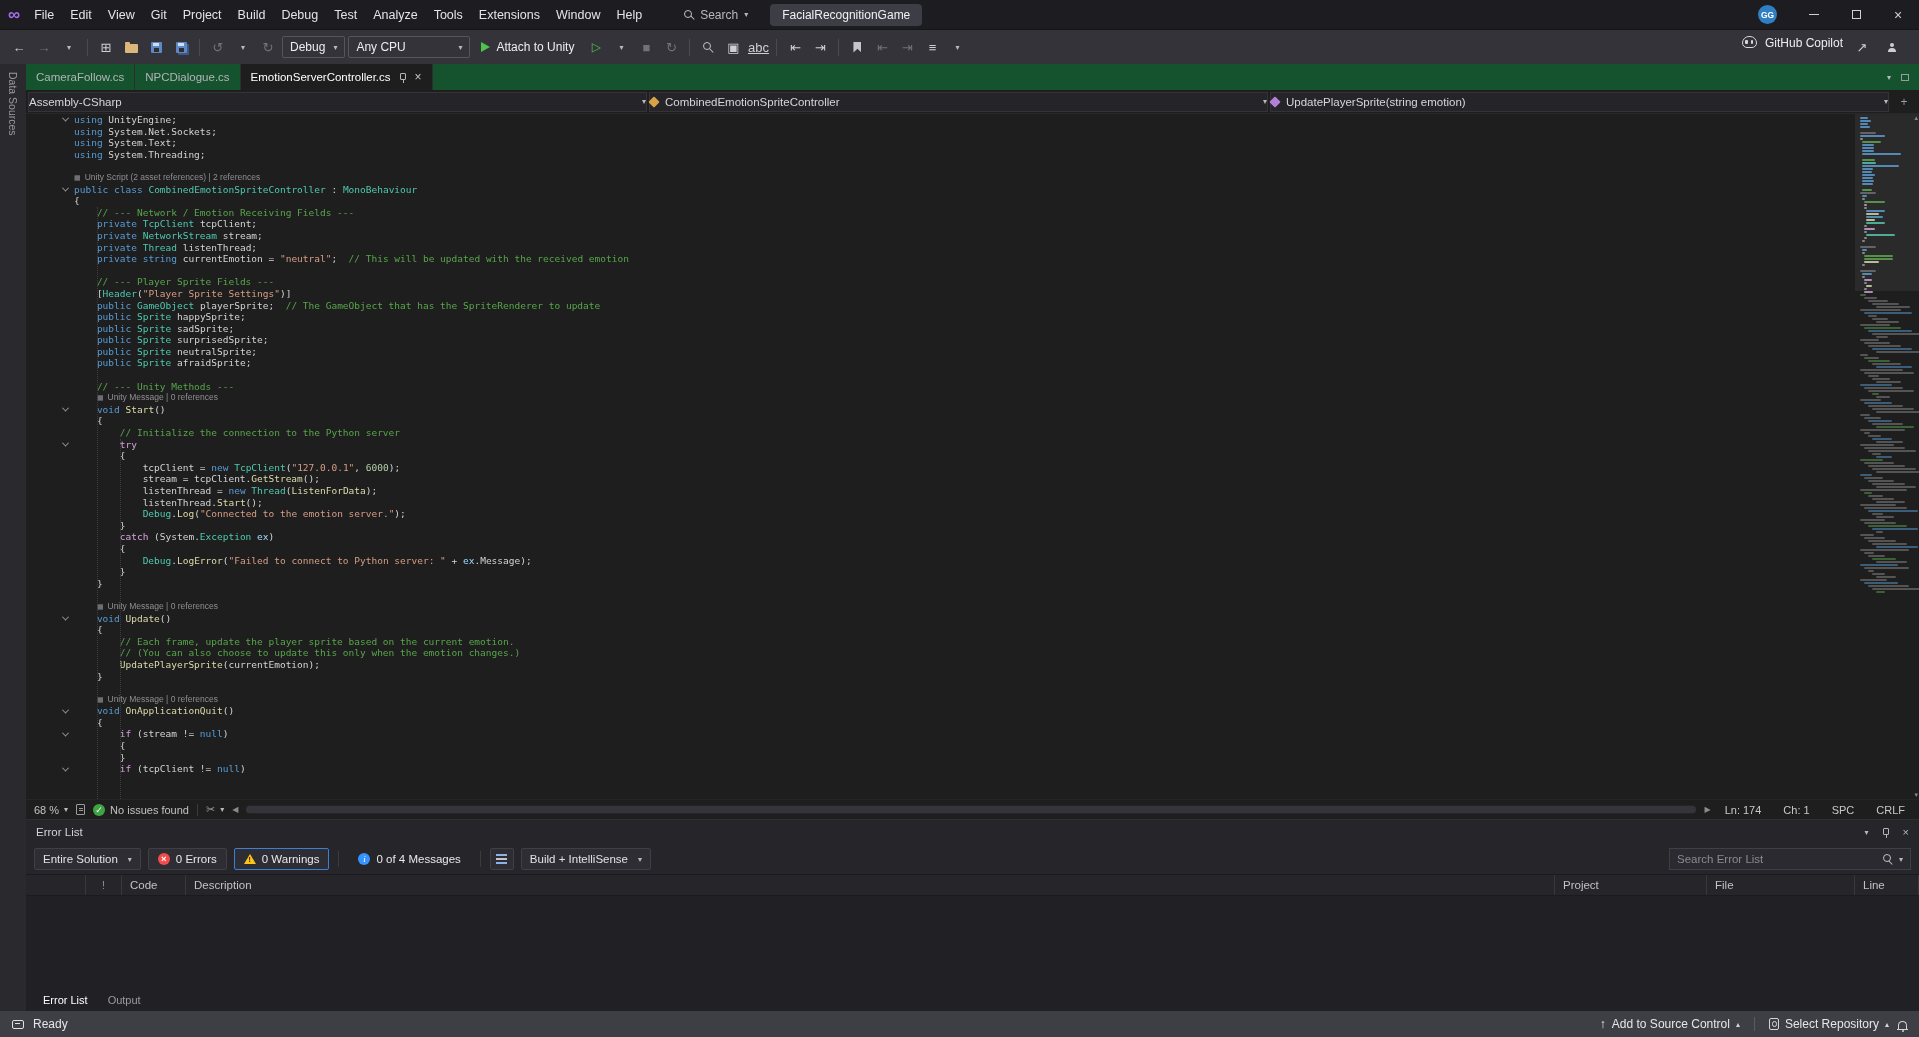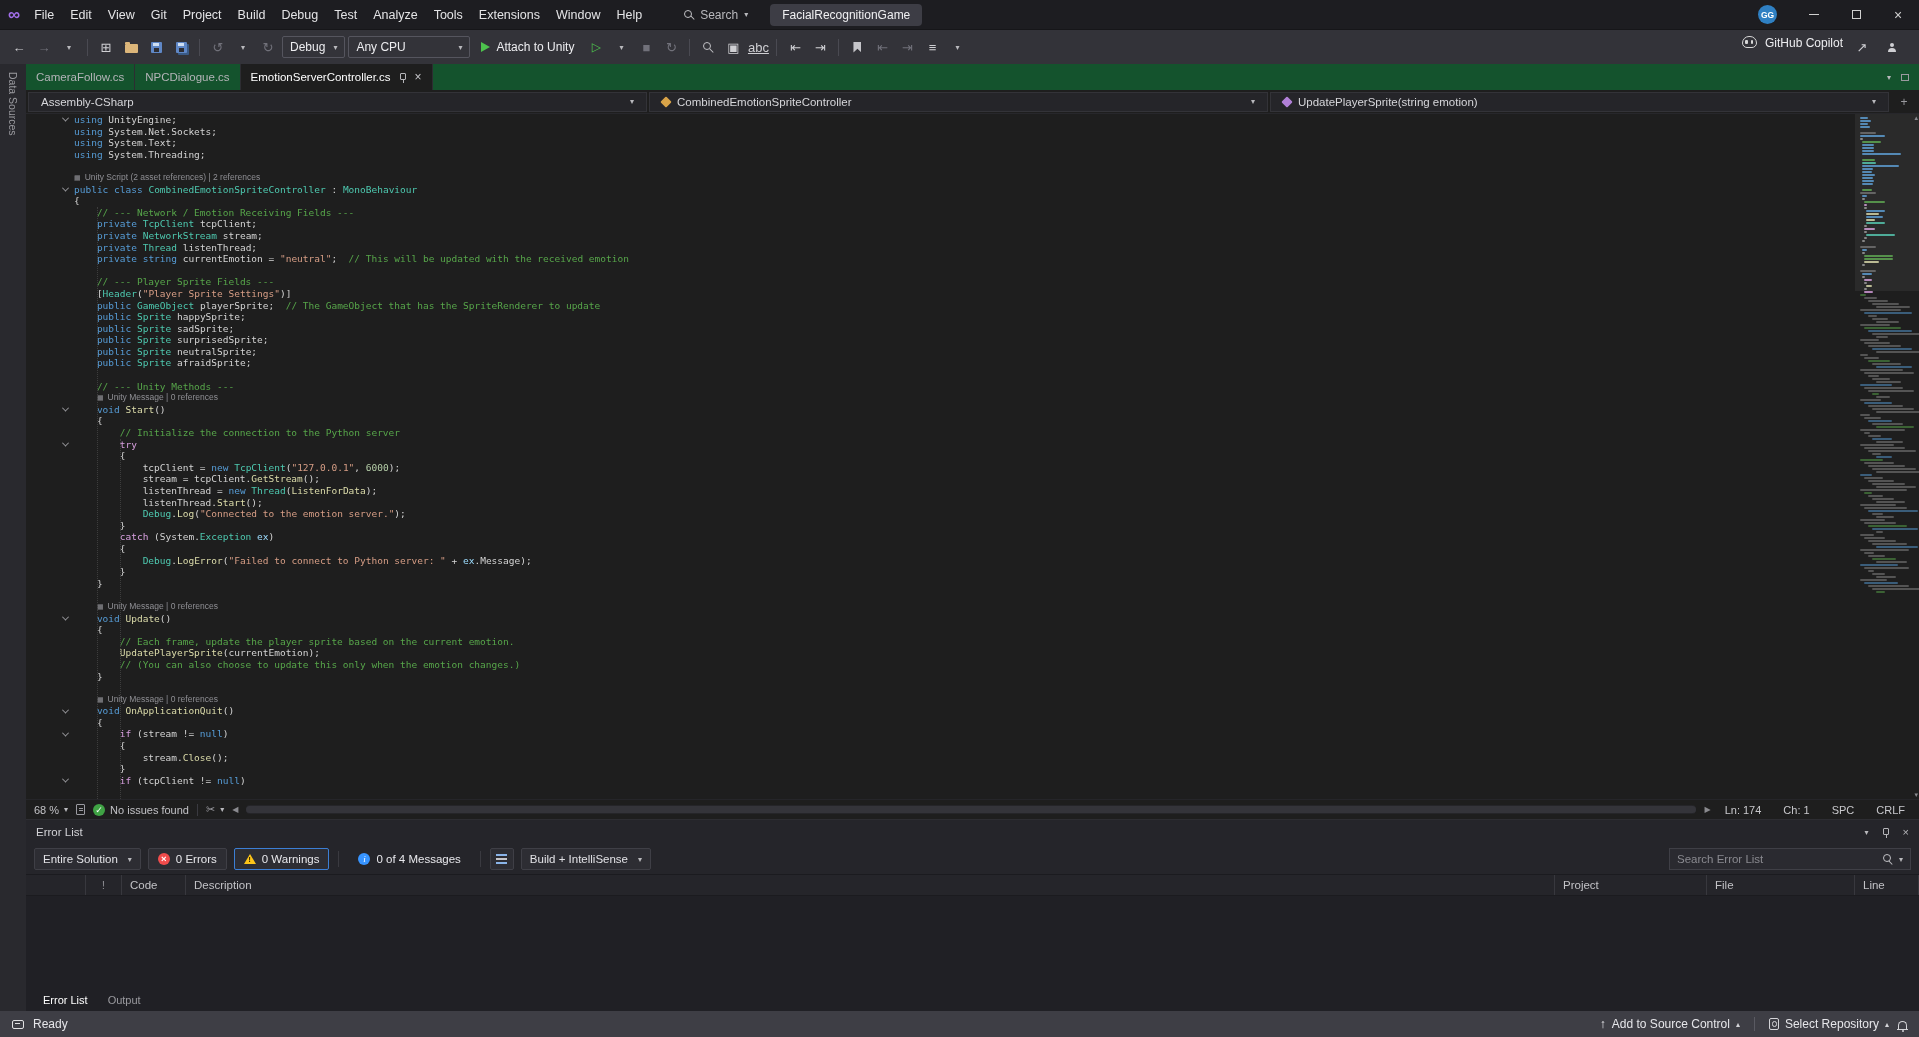--- a/index.html
+++ b/index.html
@@ -80,21 +80,21 @@
   
   .tabstrip{height:26px;flex:none;background:#14532d;display:flex;align-items:stretch}
   .tab{display:flex;align-items:center;gap:7px;padding:0 10px;font-size:11.5px;color:#b4b4b8;border-right:1px solid #2d2d32}
   .tab.active{background:#1e1e1e;color:#ffffff}
   .tab-close{color:#c5c5c9;font-size:12px;line-height:10px}
   .tabstrip-right{margin-left:auto;display:flex;align-items:center;gap:10px;padding-right:10px;color:#b4b4b8}
   .mini-sq{width:8px;height:7px;border:1px solid #9a9a9f;display:inline-block}
 
   
   .navbar{height:24px;flex:none;background:#1e1e1e;display:flex;align-items:center;gap:2px;padding:1px 2px;border-bottom:1px solid #27272b}
-  .nav-combo{flex:1;height:20px;background:#252529;border:1px solid #333338;display:flex;align-items:center;gap:7px;padding:0 12px;font-size:11.5px;color:#d6d6da}
+  .nav-combo{flex:1;height:20px;background:#252529;border:1px solid #333338;display:flex;align-items:center;gap:7px;padding:0 0;font-size:11.5px;color:#d6d6da}
   .nav-combo .caret{margin-left:auto}
   .nav-tools{width:26px;display:flex;justify-content:center;color:#9a9a9f;font-size:12px}
 
   
   .editor{flex:1;display:flex;min-height:0;background:#1e1e1e;position:relative}
   .code-scroll{flex:1;position:relative;padding-left:30px;overflow:hidden}
   .indent-guide{position:absolute;width:0;border-left:1px dotted #3d3d3d;bottom:0}
   .g1{left:71px;top:93px}
   .g2{left:94px;top:325px}
   .code-line{display:flex;height:11.6px;line-height:11.6px;font-family:"DejaVu Sans Mono","Liberation Mono",monospace;font-size:9.5px;white-space:pre}
@@ -338,30 +338,29 @@
           <div class="code-line"><span class="fold-gutter"></span><span class="code-text"><span class="tk-p">        </span><span class="tk-cf">catch</span><span class="tk-p"> (System.</span><span class="tk-t">Exception</span><span class="tk-p"> </span><span class="tk-lb">ex</span><span class="tk-p">)</span></span></div>
           <div class="code-line"><span class="fold-gutter"></span><span class="code-text"><span class="tk-p">        {</span></span></div>
           <div class="code-line"><span class="fold-gutter"></span><span class="code-text"><span class="tk-p">            </span><span class="tk-t">Debug</span><span class="tk-p">.</span><span class="tk-m">LogError</span><span class="tk-p">(</span><span class="tk-s">"Failed to connect to Python server: "</span><span class="tk-p"> + </span><span class="tk-lb">ex</span><span class="tk-p">.Message);</span></span></div>
           <div class="code-line"><span class="fold-gutter"></span><span class="code-text"><span class="tk-p">        }</span></span></div>
           <div class="code-line"><span class="fold-gutter"></span><span class="code-text"><span class="tk-p">    }</span></span></div>
           <div class="code-line"><span class="fold-gutter"></span><span class="code-text"></span></div>
           <div class="code-line"><span class="fold-gutter"></span><span class="codelens" style="margin-left: 22.88px;"><span class="codelens-icon">▦</span><span class="codelens-text">Unity Message | 0 references</span></span></div>
           <div class="code-line"><span class="fold-gutter"><span class="fold-chev"></span></span><span class="code-text"><span class="tk-p">    </span><span class="tk-k">void</span><span class="tk-p"> </span><span class="tk-m">Update</span><span class="tk-p">()</span></span></div>
           <div class="code-line"><span class="fold-gutter"></span><span class="code-text"><span class="tk-p">    {</span></span></div>
           <div class="code-line"><span class="fold-gutter"></span><span class="code-text"><span class="tk-p">        </span><span class="tk-c">// Each frame, update the player sprite based on the current emotion.</span></span></div>
+          <div class="code-line"><span class="fold-gutter"></span><span class="code-text"><span class="tk-p">        </span><span class="tk-c">// (You can also choose to update this only when the emotion changes.)</span></span></div>
           <div class="code-line"><span class="fold-gutter"></span><span class="code-text"><span class="tk-p">        </span><span class="tk-m">UpdatePlayerSprite</span><span class="tk-p">(currentEmotion);</span></span></div>
-          <div class="code-line"><span class="fold-gutter"></span><span class="code-text"><span class="tk-p">        </span><span class="tk-c">// (You can also choose to update this only when the emotion changes.)</span></span></div>
           <div class="code-line"><span class="fold-gutter"></span><span class="code-text"><span class="tk-p">    }</span></span></div>
           <div class="code-line"><span class="fold-gutter"></span><span class="code-text"></span></div>
           <div class="code-line"><span class="fold-gutter"></span><span class="codelens" style="margin-left: 22.88px;"><span class="codelens-icon">▦</span><span class="codelens-text">Unity Message | 0 references</span></span></div>
           <div class="code-line"><span class="fold-gutter"><span class="fold-chev"></span></span><span class="code-text"><span class="tk-p">    </span><span class="tk-k">void</span><span class="tk-p"> </span><span class="tk-m">OnApplicationQuit</span><span class="tk-p">()</span></span></div>
           <div class="code-line"><span class="fold-gutter"></span><span class="code-text"><span class="tk-p">    {</span></span></div>
           <div class="code-line"><span class="fold-gutter"><span class="fold-chev"></span></span><span class="code-text"><span class="tk-p">        </span><span class="tk-cf">if</span><span class="tk-p"> (stream != </span><span class="tk-k">null</span><span class="tk-p">)</span></span></div>
           <div class="code-line"><span class="fold-gutter"></span><span class="code-text"><span class="tk-p">        {</span></span></div>
-          <div class="code-line"><span class="fold-gutter"></span><span class="code-text"><span class="tk-p">            stream.</span><span class="tk-m">Close</span><span class="tk-p">();</span></span></div>
           <div class="code-line"><span class="fold-gutter"></span><span class="code-text"><span class="tk-p">        }</span></span></div>
           <div class="code-line"><span class="fold-gutter"><span class="fold-chev"></span></span><span class="code-text"><span class="tk-p">        </span><span class="tk-cf">if</span><span class="tk-p"> (tcpClient != </span><span class="tk-k">null</span><span class="tk-p">)</span></span></div>
         </div>
       <div class="minimap">
         <div id="minimap-lines">
             <div class="mm-line" style="width: 7.56px; margin-left: 0px; background: rgb(86, 156, 214);"></div>
             <div class="mm-line" style="width: 10.5px; margin-left: 0px; background: rgb(86, 156, 214);"></div>
             <div class="mm-line" style="width: 7.56px; margin-left: 0px; background: rgb(86, 156, 214);"></div>
             <div class="mm-line" style="width: 9.66px; margin-left: 0px; background: rgb(86, 156, 214);"></div>
             <div class="mm-line" style="width: 0px; margin-left: 0px; background: rgb(119, 119, 119);"></div>

